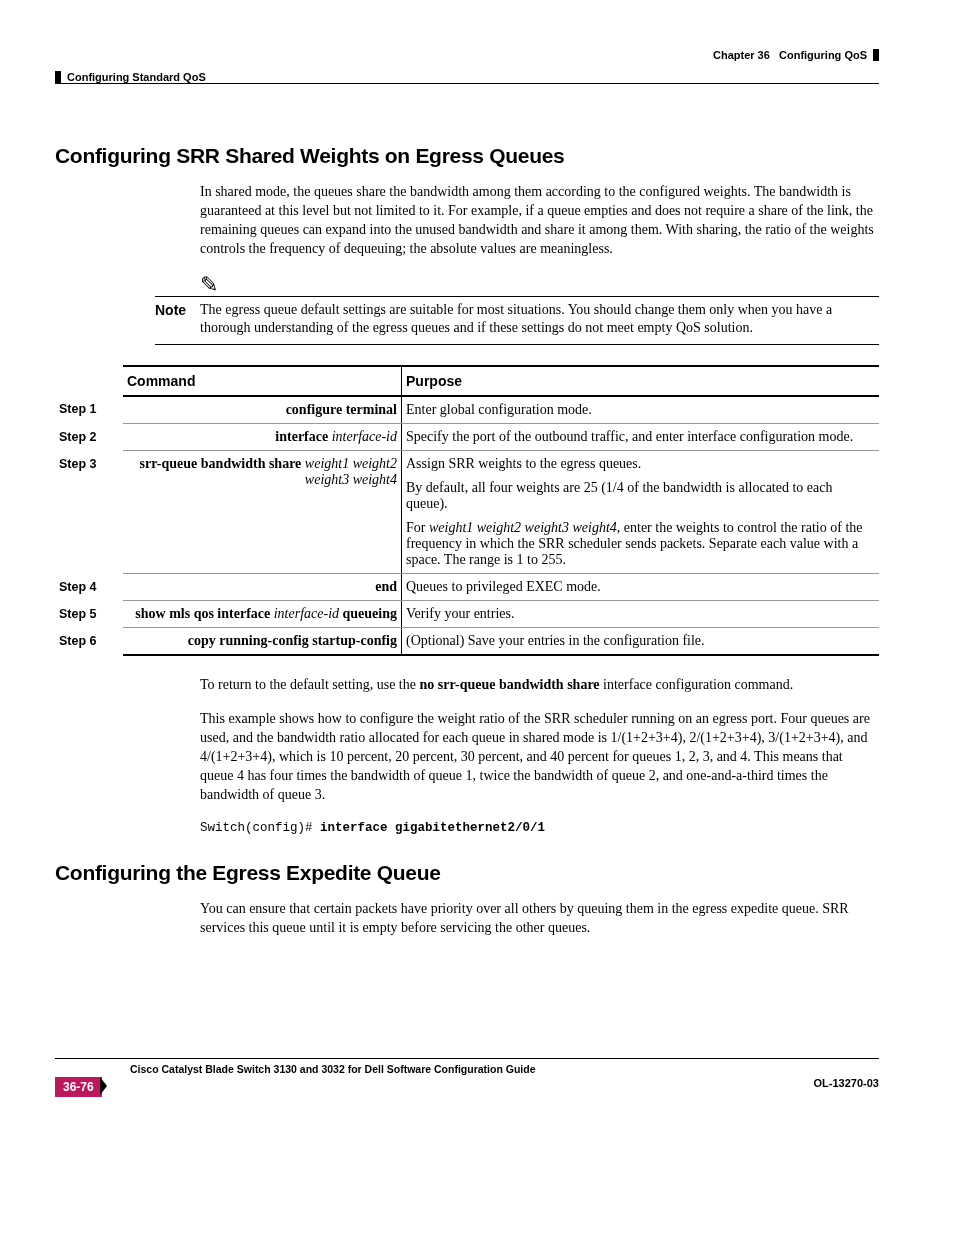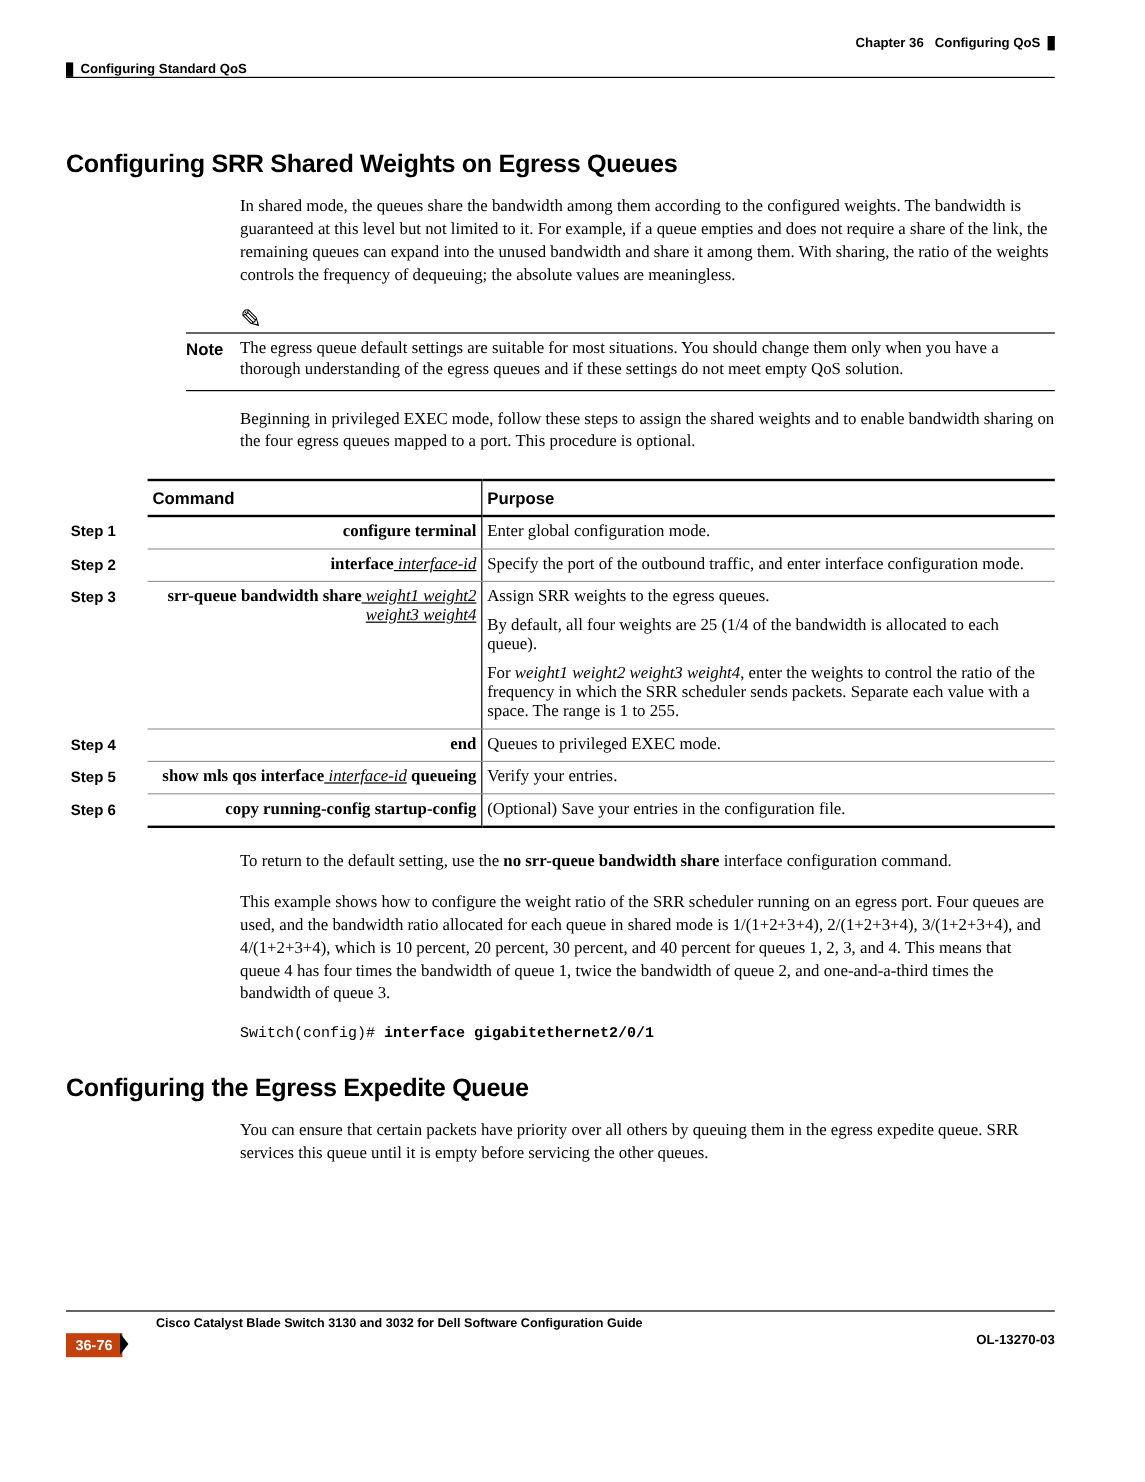--- a/index.html
+++ b/index.html
@@ -5,20 +5,21 @@
     body {
       font-family: Georgia, 'Times New Roman', serif;
       margin: 0;
       padding: 0;
       width: 954px;
       background: white;
       color: black;
     }
     .page {
       padding: 30px 75px 40px 55px;
+      margin-top: 19px;
     }
     .header-bar {
       display: flex;
       justify-content: space-between;
       align-items: center;
       font-size: 11px;
       font-weight: bold;
       font-family: Arial, sans-serif;
       margin-bottom: 10px;
     }
@@ -132,21 +133,21 @@
       font-weight: bold;
       font-size: 12.5px;
       border-bottom: none;
       padding-top:6px;
     }
     table.steps td.cmd {
       border-right: 1px solid black;
       text-align: right;
     }
     table.steps td.cmd .b { font-weight: bold; }
-    table.steps td.cmd .i { font-style: italic; text-decoration: underline; }
+    table.steps td.cmd .i { font-style: italic; }
     table.steps td.purpose p { margin: 0 0 8px 0; }
     table.steps td.purpose p:last-child { margin-bottom:0; }
     table.steps td.purpose .i { font-style: italic; }
     table.steps tr.last td { border-bottom: 2px solid black; }
     table.steps tr.last td.step-label { border-bottom: none; }
     .cfg-cmd {
       font-weight: bold;
     }
     .code-block {
       font-family: 'Courier New', monospace;
@@ -166,21 +167,21 @@
       font-weight:bold;
       margin-top:4px;
       position: relative;
       height: 30px;
     }
     .footer-title {
       text-align:left;
       margin-left:75px;
     }
     .footer-pagebox {
-      background:#c2410c;
+      background:#be185d;
       color:white;
       padding:3px 8px;
       font-size:12px;
       position:absolute;
       left:0;
       top:14px;
     }
     .footer-doc {
       position:absolute;
       right:0;
@@ -225,23 +226,20 @@
   <div class="note-block">
     <div class="note-icon">✎</div>
     <div class="note-rule-top"></div>
     <div class="note-content">
       <div class="note-label">Note</div>
       <div>The egress queue default settings are suitable for most situations. You should change them only when you have a thorough understanding of the egress queues and if these settings do not meet empty QoS solution.</div>
     </div>
     <div class="note-rule-bottom"></div>
   </div>
 
-  <div class="body-text">
-    <p>Beginning in privileged EXEC mode, follow these steps to assign the shared weights and to enable bandwidth sharing on the four egress queues mapped to a port. This procedure is optional.</p>
-  </div>
 
   <table class="steps">
     <thead>
       <tr>
         <th class="col-step"></th>
         <th class="col-cmd">Command</th>
         <th>Purpose</th>
       </tr>
     </thead>
     <tbody>

